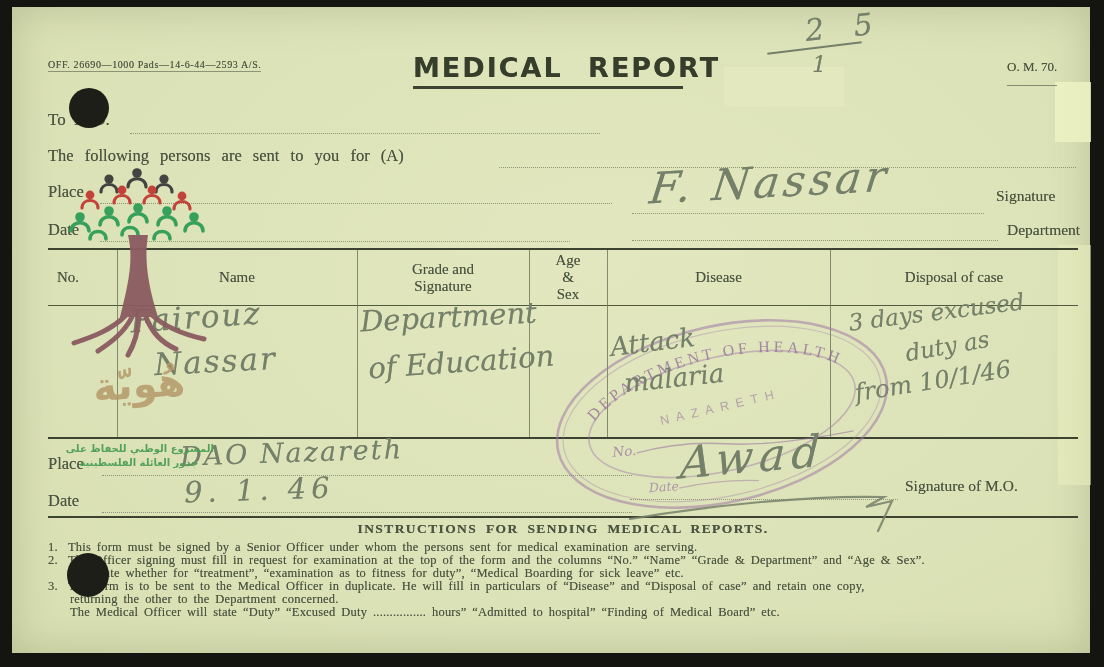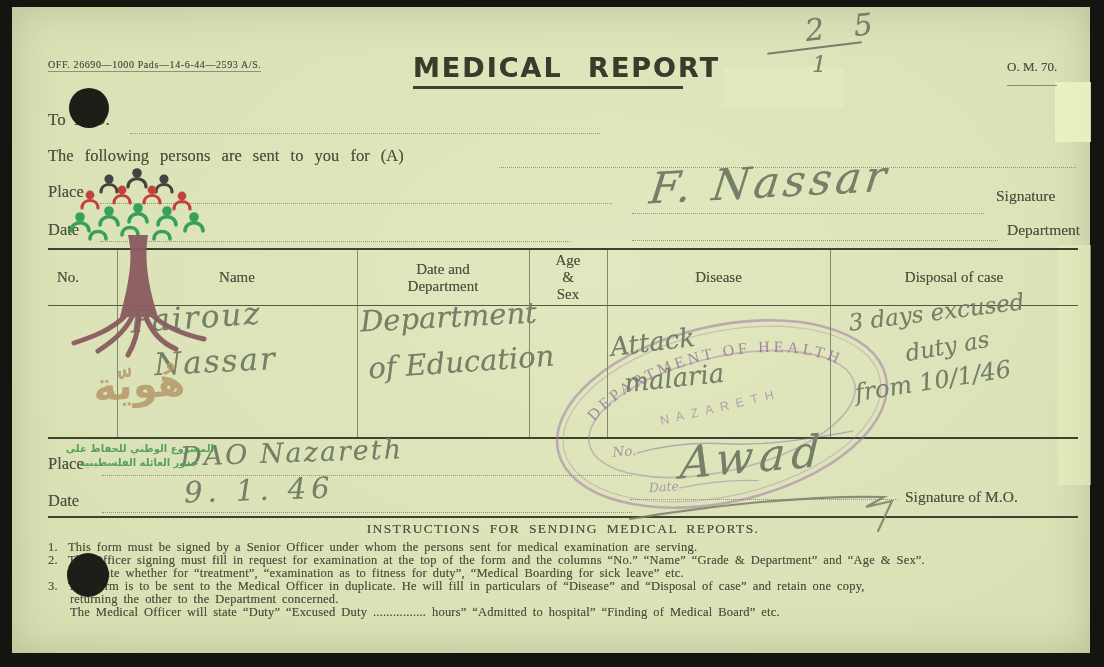--- a/index.html
+++ b/index.html
@@ -74,26 +74,26 @@
   #stamp{position:absolute;left:528px;top:300px;width:364px;height:214px;transform:rotate(-13deg);z-index:3;opacity:.9;}
   
   .place2{left:36px;top:447px;font-size:16.5px;}
   .line-place2{left:90px;top:468px;width:530px;}
   .hw-place2{left:168px;top:430px;font-size:27px;letter-spacing:2px;transform:rotate(-2deg);}
   .date2{left:36px;top:484px;font-size:16.5px;}
   .line-date2{left:90px;top:505px;width:530px;}
   .hw-date2{left:172px;top:466px;font-size:29px;letter-spacing:5px;transform:rotate(-2deg);}
   .hw-mosig{left:668px;top:424px;font-size:44px;letter-spacing:6px;transform:rotate(-5deg) skewX(-8deg);z-index:4;}
   .line-mosig{left:618px;top:492px;width:268px;}
-  .mosig-label{left:893px;top:481px;font-size:15.5px;}
+  .mosig-label{left:893px;top:470px;font-size:15.5px;}
   #sig-swoosh{position:absolute;left:600px;top:470px;z-index:4;}
 
   
   .rule-instr{left:36px;top:509px;width:1030px;}
-  .instr-head{left:36px;top:514px;width:1030px;text-align:center;font-size:13.5px;font-weight:normal;letter-spacing:1.4px;word-spacing:4px;}
+  .instr-head{left:36px;top:514px;width:1030px;text-align:center;font-size:13.5px;font-weight:bold;letter-spacing:1.4px;word-spacing:4px;}
   .instr-row{position:absolute;left:36px;width:1030px;font-family:"Liberation Serif","DejaVu Serif",serif;
     color:#4a5340;font-size:12.5px;letter-spacing:.2px;word-spacing:2.5px;text-shadow:0 0 .4px rgba(74,83,64,.6);white-space:nowrap;}
   .instr-num{display:inline-block;width:20px;}
   .ir1{top:533px;} .ir2{top:546px;} .ir3{top:559px;padding-left:22px;box-sizing:border-box;}
   .ir4{top:572px;} .ir5{top:585px;padding-left:22px;box-sizing:border-box;} .ir6{top:598px;padding-left:22px;box-sizing:border-box;}
 
   
   #logo{position:absolute;left:52px;top:158px;width:150px;height:318px;z-index:5;opacity:.95;}
   .logo-word{position:absolute;left:20px;top:196px;width:110px;text-align:center;
     font-family:"DejaVu Sans",sans-serif;font-size:40px;font-weight:bold;color:#b59a6b;opacity:.9;transform:rotate(-4deg);}
@@ -138,21 +138,21 @@
 
     <div id="tbl">
       <div class="hdr-sep"></div>
       <div class="vline v1"></div>
       <div class="vline v2"></div>
       <div class="vline v3"></div>
       <div class="vline v4"></div>
       <div class="vline v5"></div>
       <div class="th th-no">No.</div>
       <div class="th th-name">Name</div>
-      <div class="th th-grade">Date and Department</div>
+      <div class="th th-grade">Grade and Signature</div>
       <div class="th th-age">Age &amp; Sex</div>
       <div class="th th-disease">Disease</div>
       <div class="th th-disposal">Disposal of case</div>
     </div>
 
     <div class="hand hw-name1">Fairouz</div>
     <div class="hand hw-name2">Nassar</div>
     <div class="hand hw-grade1">Department</div>
     <div class="hand hw-grade2">of Education</div>
     <div class="hand hw-dis1">Attack</div>

